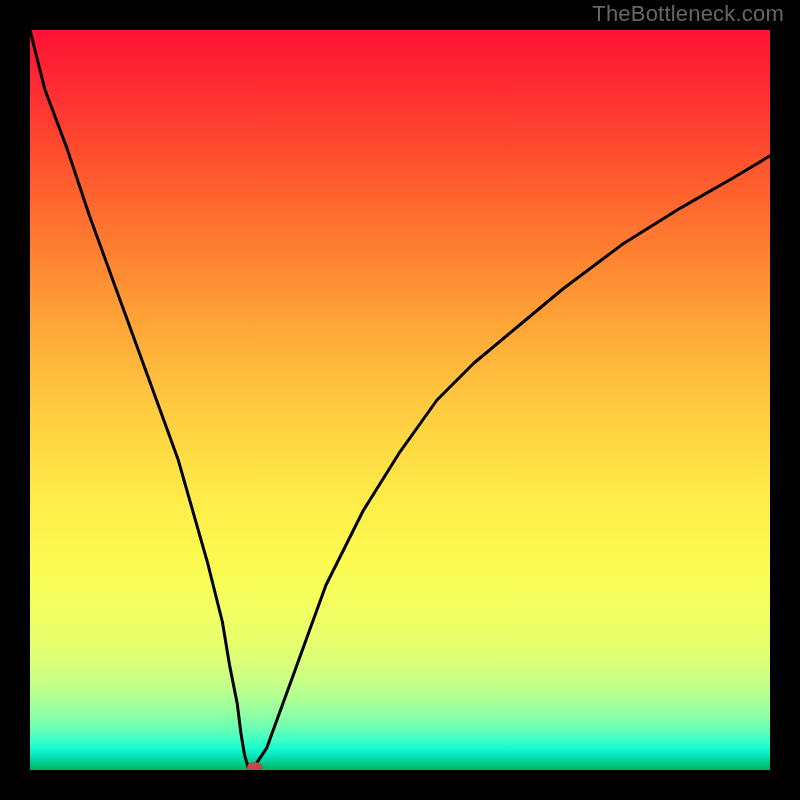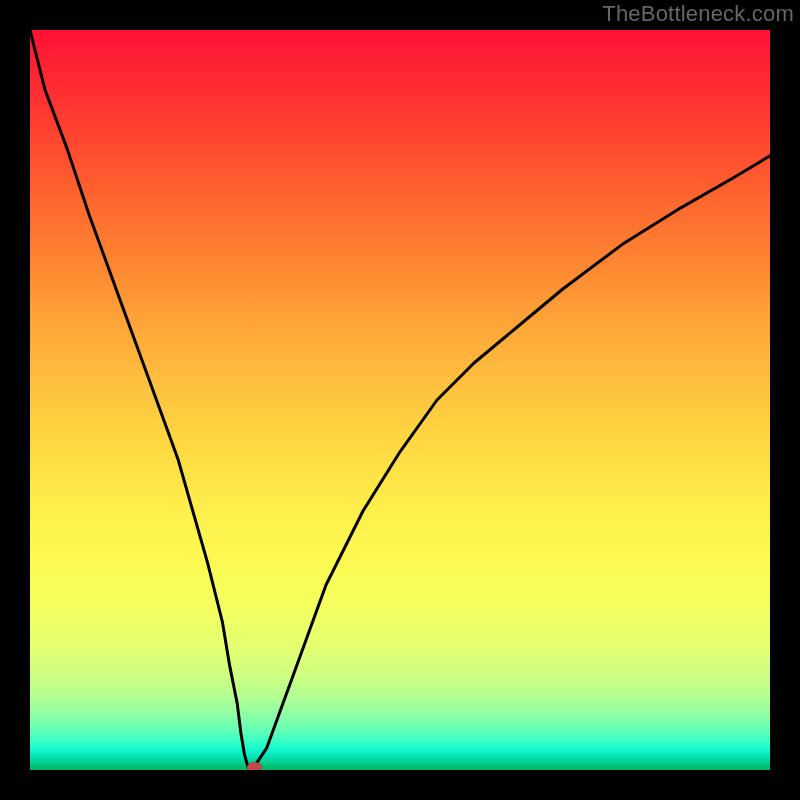--- a/index.html
+++ b/index.html
@@ -13,21 +13,21 @@
   }
   .frame {
     position: relative;
     width: 800px;
     height: 800px;
     background: #000;
   }
   .watermark {
     position: absolute;
     top: 1px;
-    right: 6px;
+    right: 16px;
     color: #666;
     font-size: 22px;
     letter-spacing: 0.2px;
     z-index: 3;
   }
   .plot-area {
     position: absolute;
     left: 30px;
     top: 30px;
     width: 740px;

